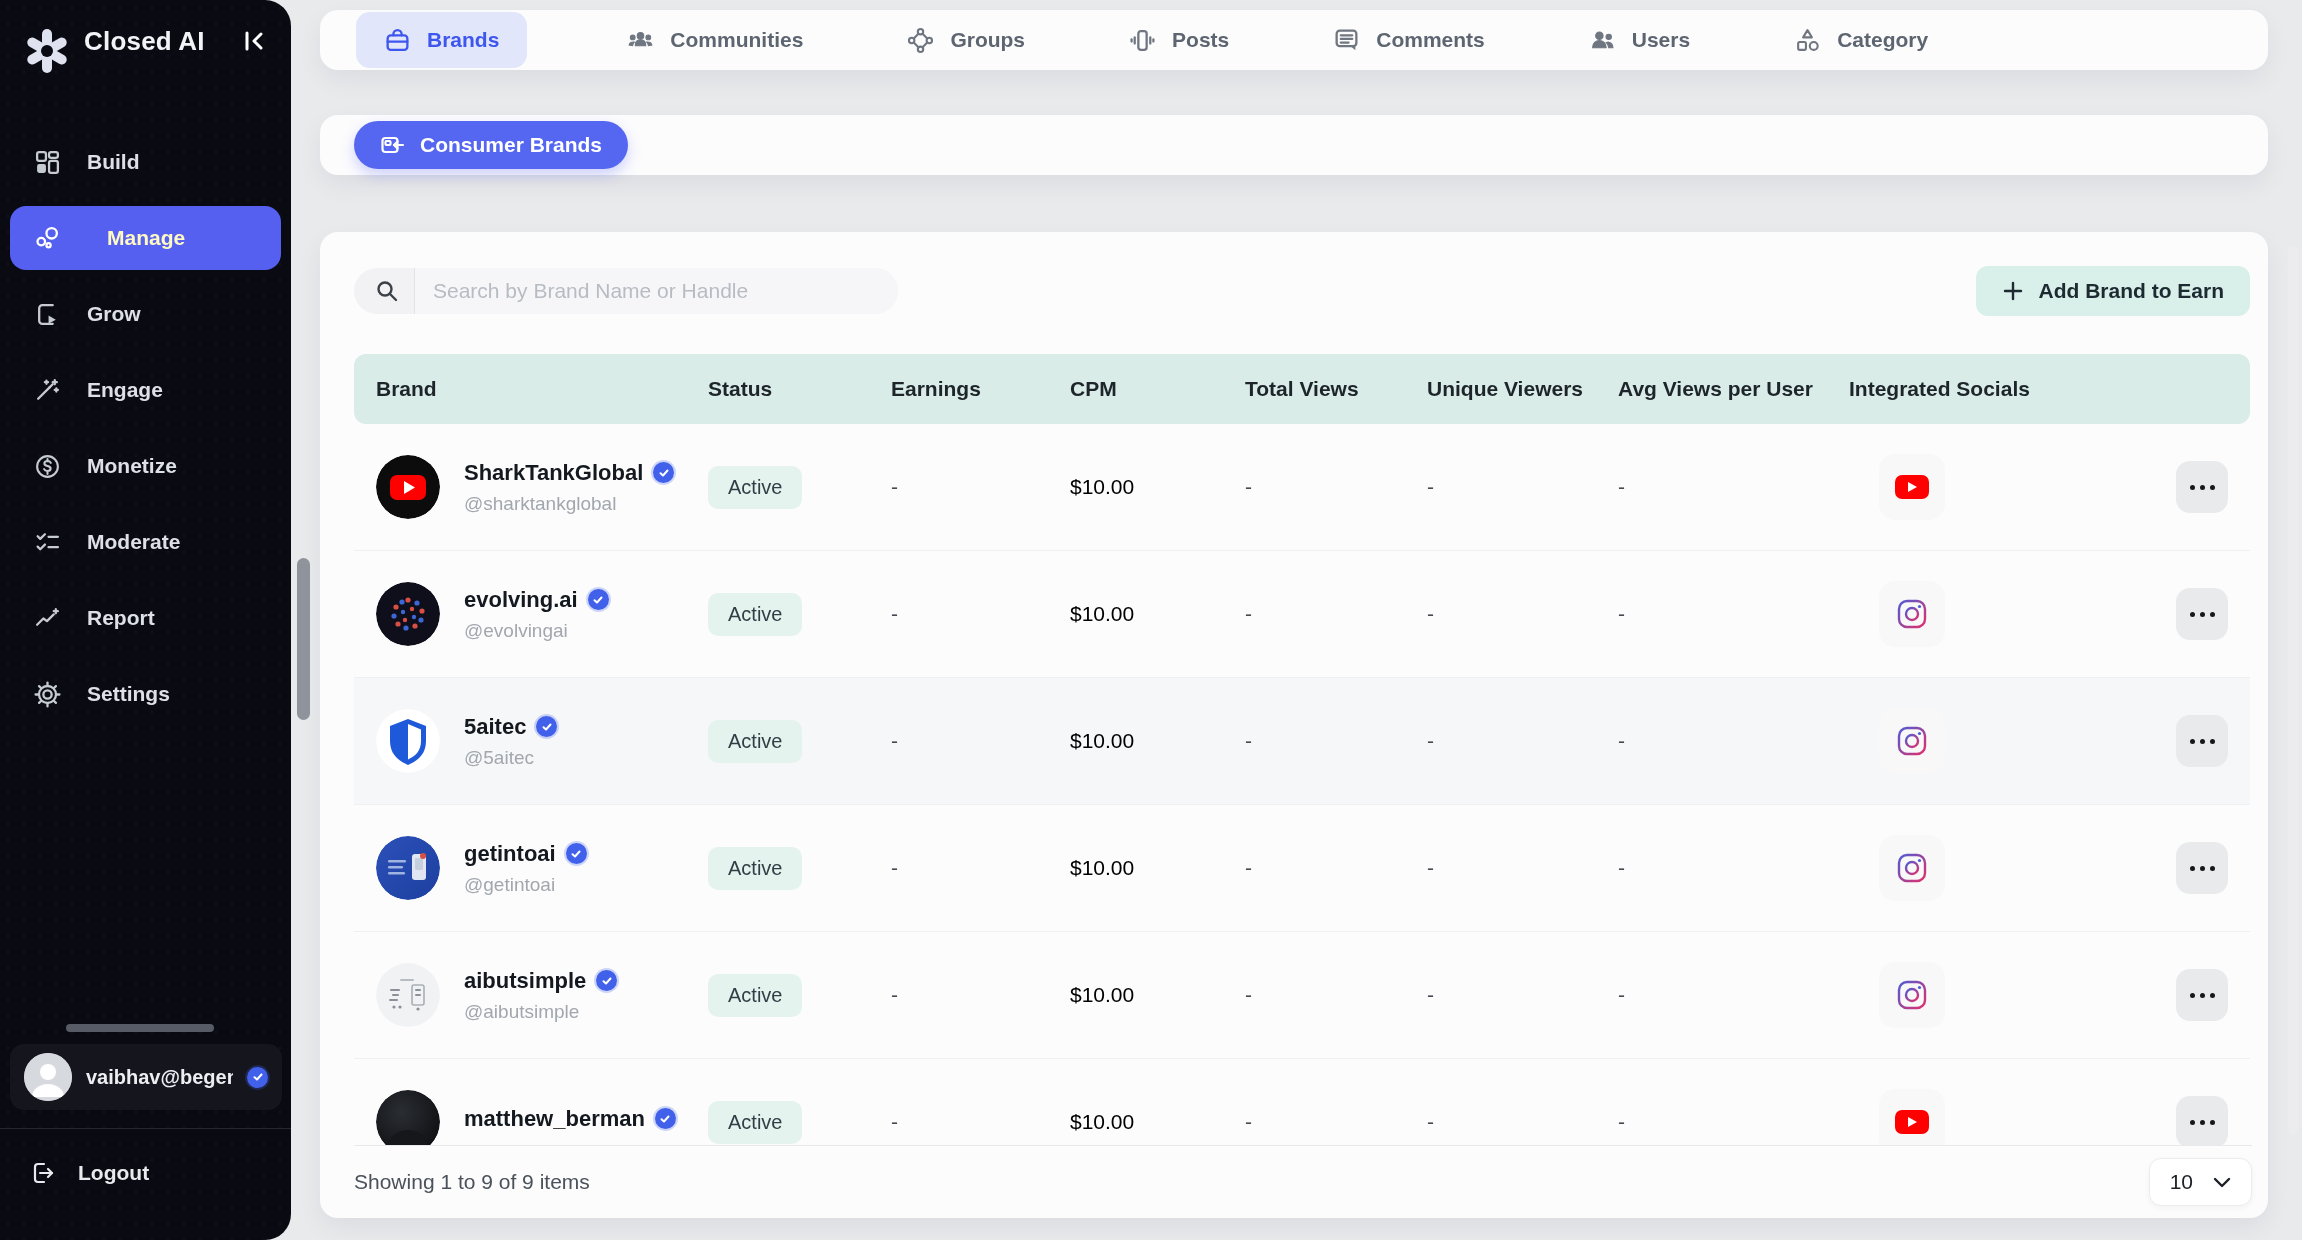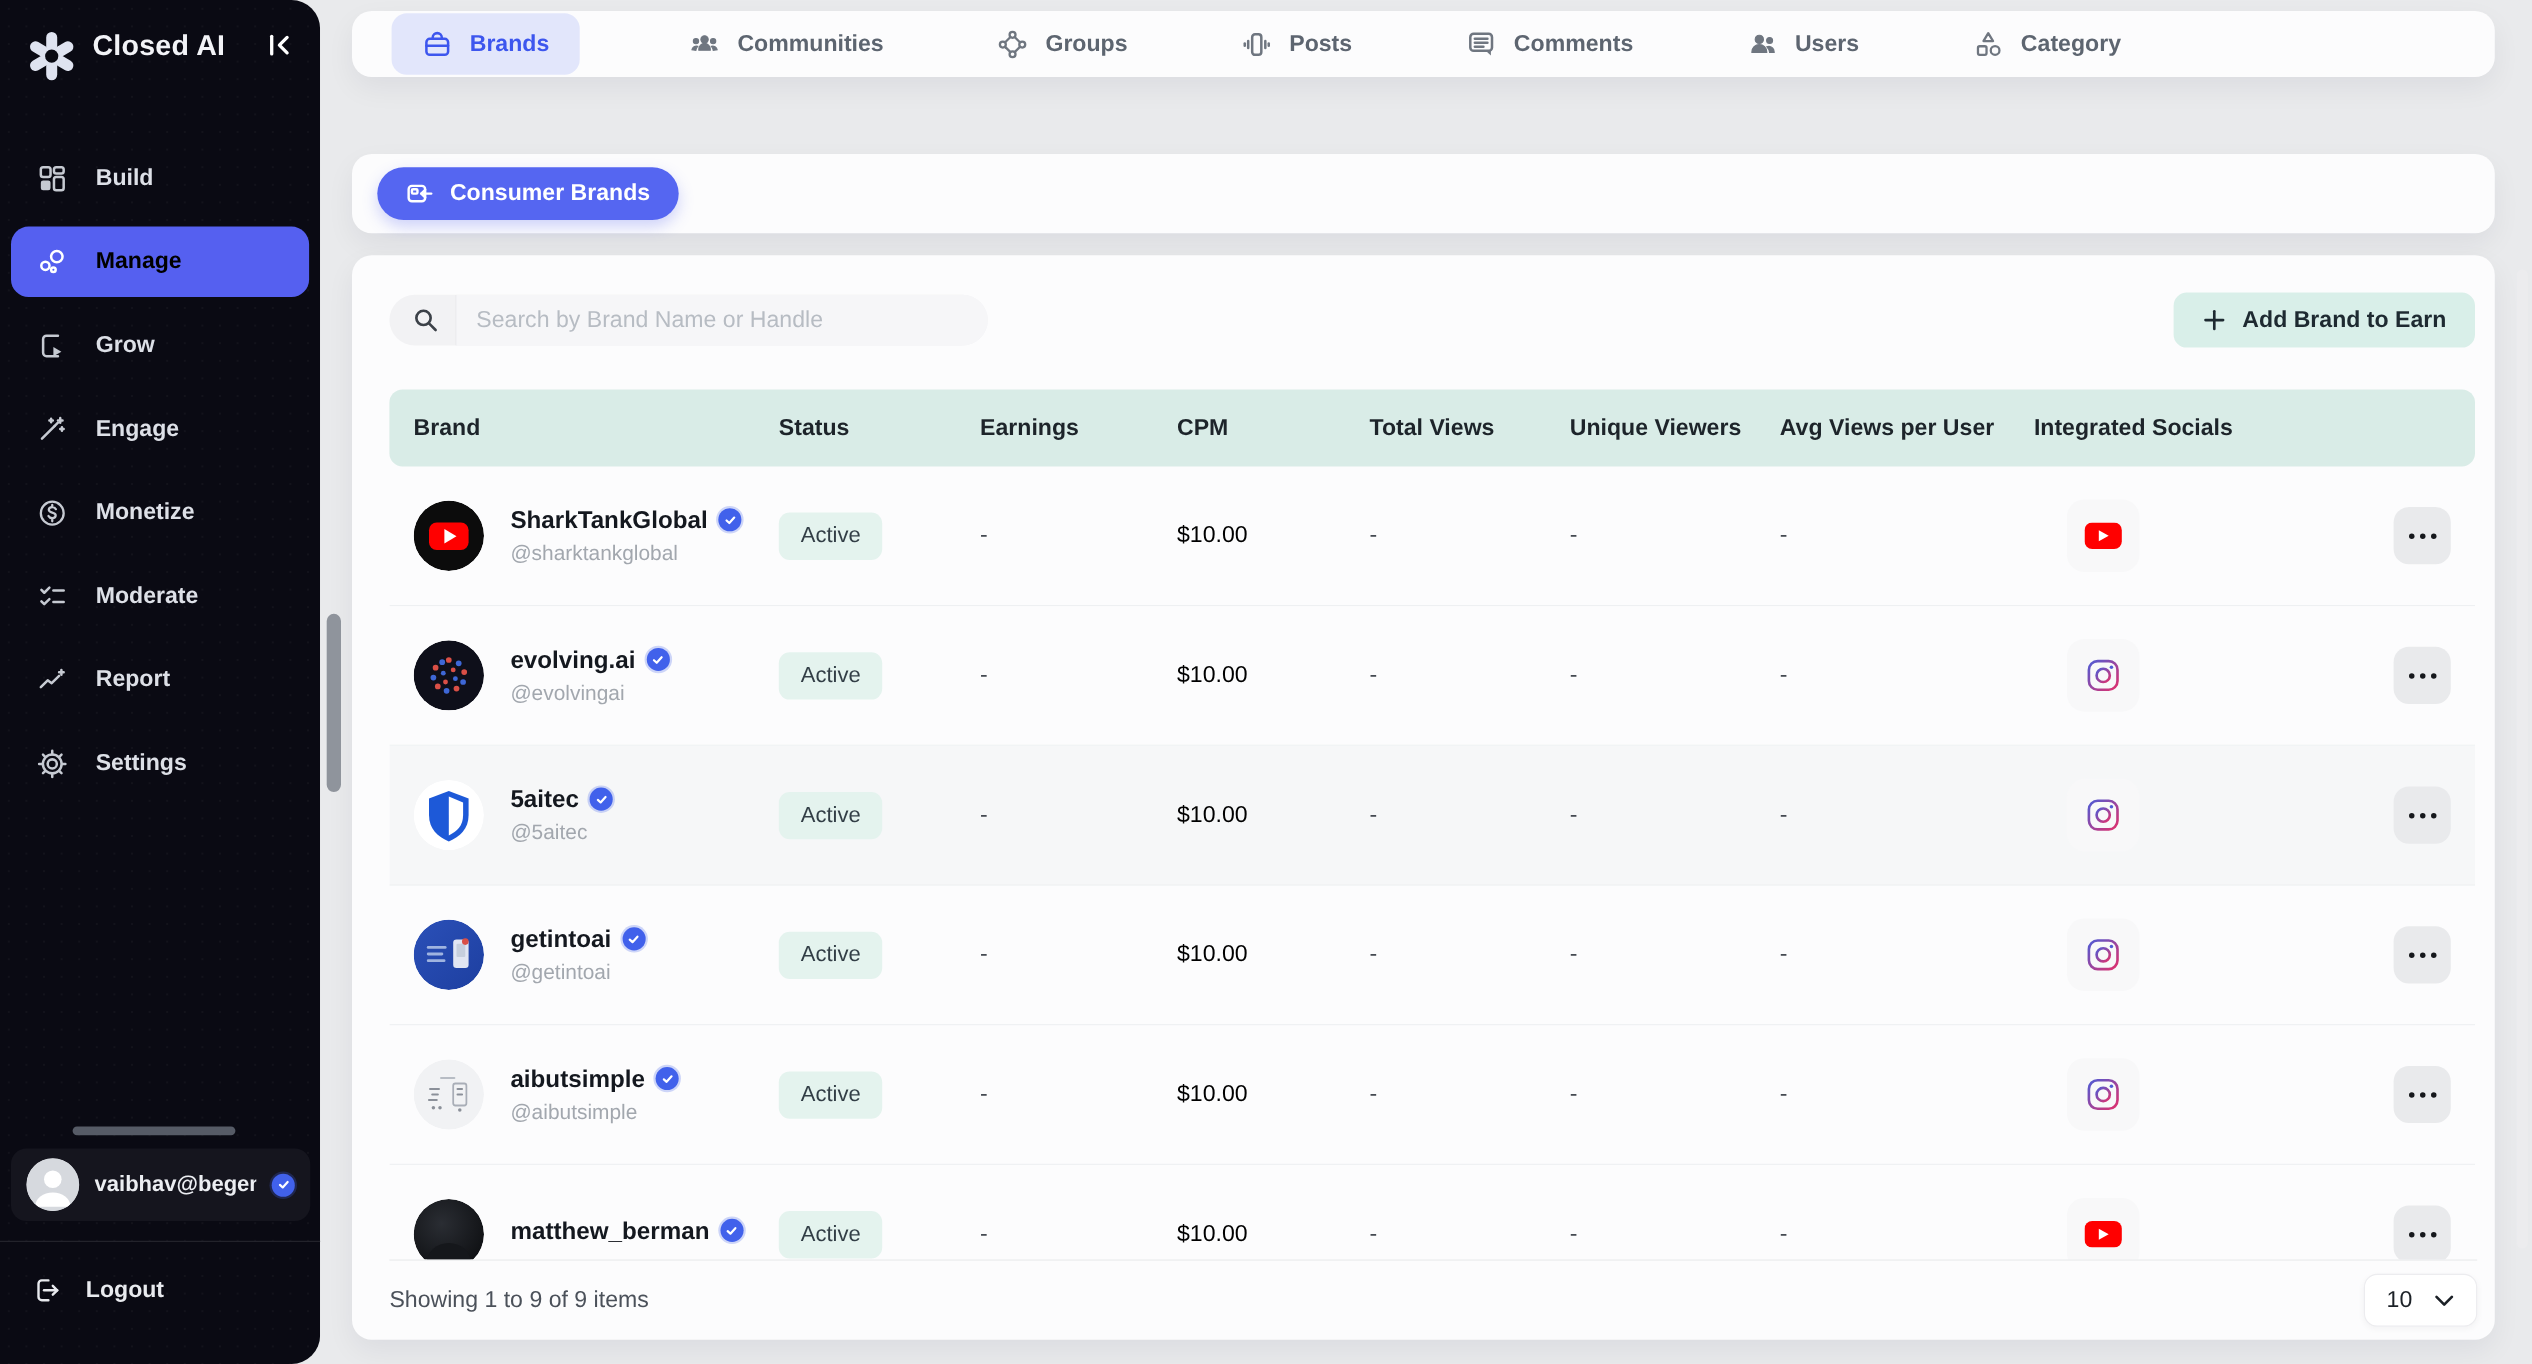--- a/index.html
+++ b/index.html
@@ -18,21 +18,21 @@
   .sb-brand { color:#f2f3f7; font-size:26px; font-weight:bold; letter-spacing:0.2px; flex:1; }
   .sb-collapse { width:30px; height:30px; cursor:pointer; }
   .sb-nav { position:absolute; top:118px; left:0; right:0; }
   .sb-item {
     display:flex; align-items:center; gap:26px; height:64px; margin:12px 10px;
     padding-left:24px; border-radius:16px; cursor:pointer;
   }
   .sb-item .sb-label { color:#dde0e7; font-size:21px; font-weight:bold; }
   .sb-item svg { stroke:#c6cad2; }
   .sb-item.active { background:#5560f0; }
-  .sb-item.active .sb-label { color:#000000; }
+  .sb-item.active .sb-label { color:#fef9c3;margin-left:20px; }
   .sb-item.active svg { stroke:#ffffff; }
   .sb-drag { position:absolute; left:66px; top:1024px; width:148px; height:8px; border-radius:4px; background:#565b66; }
   .sb-usercard {
     position:absolute; left:10px; top:1044px; width:272px; height:66px; border-radius:14px;
     background:#15151e; display:flex; align-items:center; gap:14px; padding:0 14px; cursor:pointer;
   }
   .sb-avatar { width:48px; height:48px; border-radius:50%; background:#d6d9de; overflow:hidden; flex:0 0 auto; }
   .sb-email { color:#eceef2; font-size:20px; font-weight:bold; flex:1; white-space:nowrap; overflow:hidden; }
   .sb-divider { position:absolute; left:0; right:0; top:1128px; height:1px; background:#26262f; }
   .sb-logout { position:absolute; left:30px; top:1160px; display:flex; align-items:center; gap:22px; cursor:pointer; }
@@ -55,21 +55,21 @@
   
   .topbar { top:10px; height:60px; display:flex; align-items:center; padding-left:36px; gap:96px; }
   .tab { display:flex; align-items:center; gap:16px; cursor:pointer; padding:0 4px; }
   .tab .tab-label { font-size:21px; color:#5d6570; font-weight:bold; }
   .tab svg { stroke:#6f7680; }
   .tab.active { background:#e2e6fb; border-radius:14px; height:56px; padding:0 28px; }
   .tab.active .tab-label { color:#3d56ee; }
   .tab.active svg { stroke:#3d56ee; }
 
   
-  .strip { top:140px; height:72px; display:flex; align-items:center; padding-left:23px; }
+  .strip { top:115px; height:60px; display:flex; align-items:center; padding-left:34px; }
   .consumer-btn {
     display:flex; align-items:center; gap:14px; height:48px; padding:0 26px; border:none; cursor:pointer;
     background:#5566f1; border-radius:24px; color:#fff; font-size:21px; font-weight:bold;
     font-family:"Liberation Sans", sans-serif; box-shadow:0 6px 14px rgba(85,102,241,0.28);
   }
 
   
   .table-card { top:232px; height:986px; }
   .toolbar { position:absolute; top:34px; left:34px; right:18px; height:50px; }
   .search {

